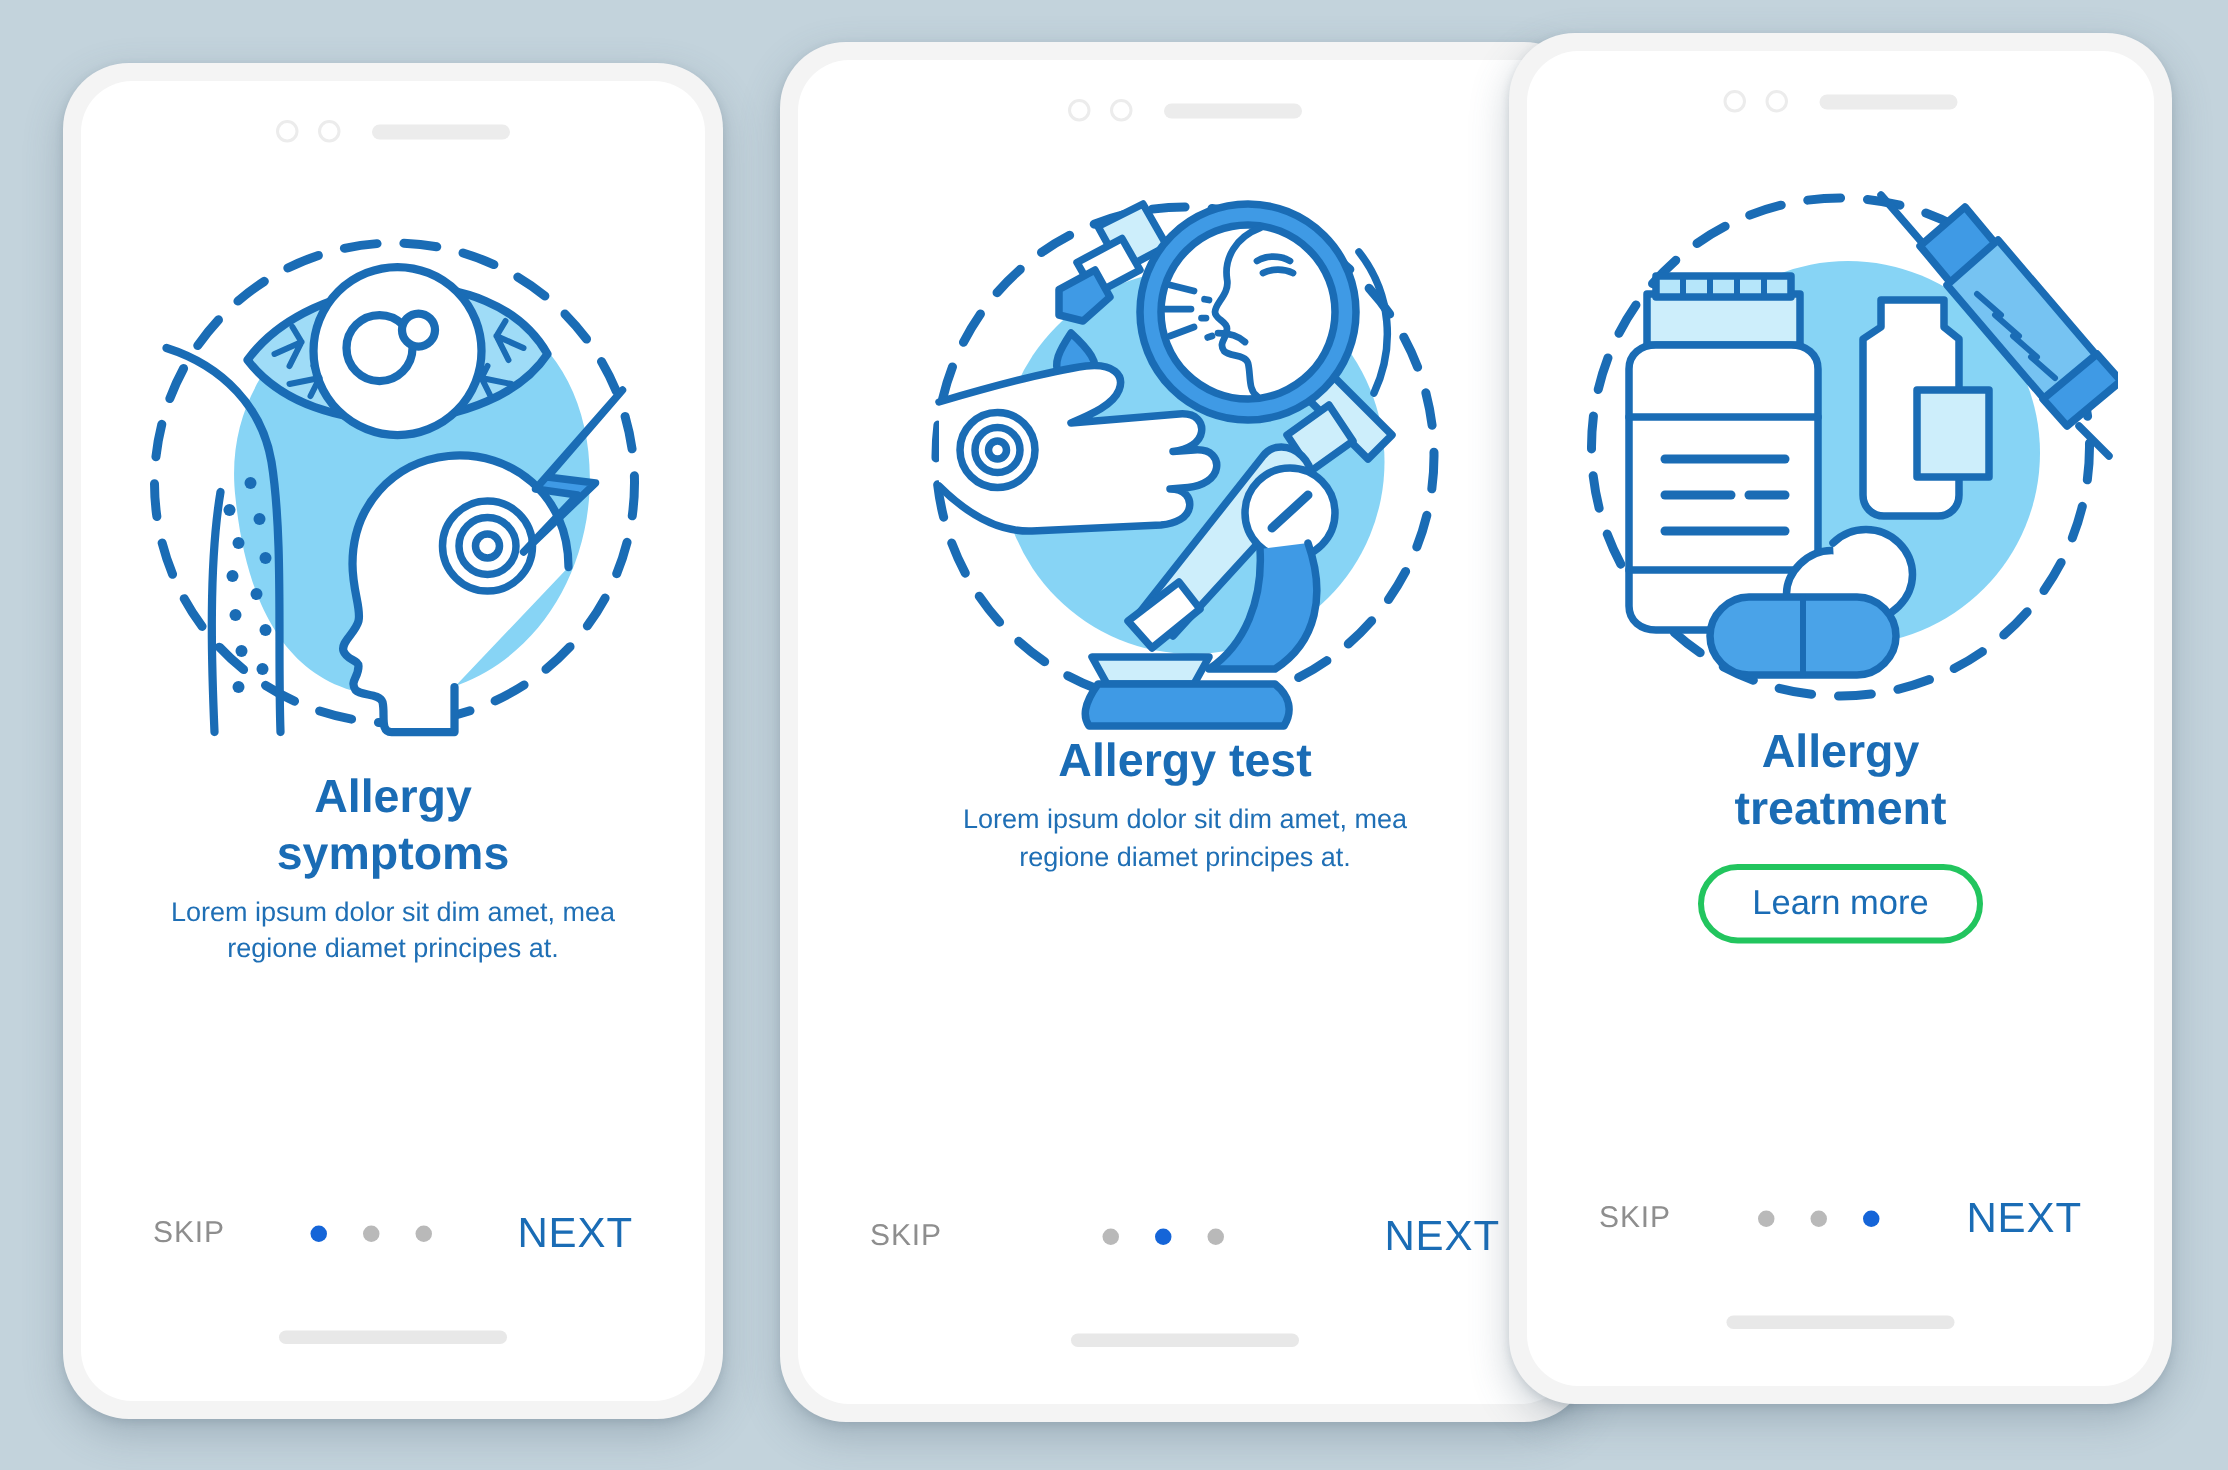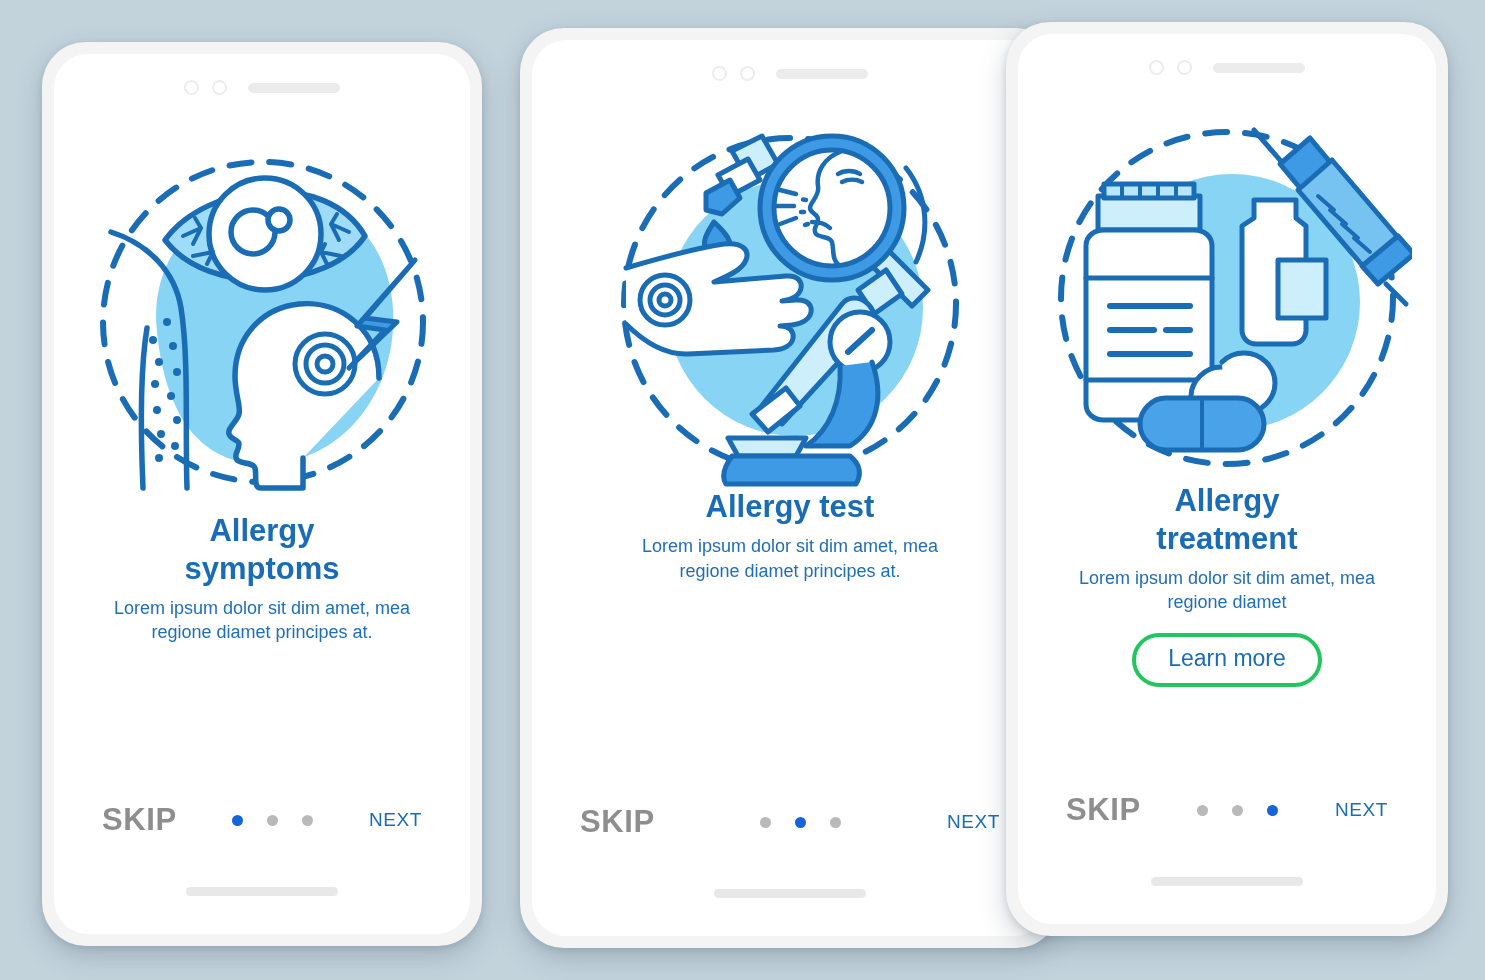--- a/index.html
+++ b/index.html
@@ -120,28 +120,27 @@
     left: 0; right: 0;
     bottom: 96px;
     display: flex;
     align-items: center;
     justify-content: space-between;
     padding: 0 48px;
     box-sizing: border-box;
   }
   .skip {
     color: #8e8e8e;
-    font-size: 31px;
+    font-size: 20px;
     letter-spacing: 0.6px;
     cursor: pointer;
-    font-weight: bold;
   }
   .next {
     color: #1a6cb5;
-    font-size: 19px;
+    font-size: 28px;
     letter-spacing: 0.6px;
     cursor: pointer;
   }
   .dots {
     display: flex;
     gap: 24px;
     align-items: center;
   }
   .dot {
     width: 11px; height: 11px;
@@ -383,21 +382,20 @@
             <path d="M158 264 C170 252 188 252 200 264 C212 276 212 292 200 304 C188 316 170 316 158 304 C146 292 146 276 158 264 Z" fill="#ffffff"></path>
             <path d="M180 250 C192 238 212 238 224 250 C236 262 236 280 224 292 C212 304 194 304 182 292" fill="#ffffff"></path>
             <path d="M124 286 L196 286 C210 286 222 298 222 312 C222 326 210 338 196 338 L124 338 C110 338 98 326 98 312 C98 298 110 286 124 286 Z" fill="#4aa3e8"></path>
             <path d="M160 286 L160 338" stroke-width="4"></path>
           </g>
         </svg>
       </div>
 
       <h2 class="title" style="white-space:pre-line;">Allergy
 treatment</h2>
-      <p class="subtitle">Lorem ipsum dolor sit dim amet, mea regione diamet</p>
       <button class="learn-more">Learn more</button>
 
       <div class="footer">
         <span class="skip">SKIP</span>
         <div class="dots">
           <span class="dot"></span>
           <span class="dot"></span>
           <span class="dot active"></span>
         </div>
         <span class="next">NEXT</span>

